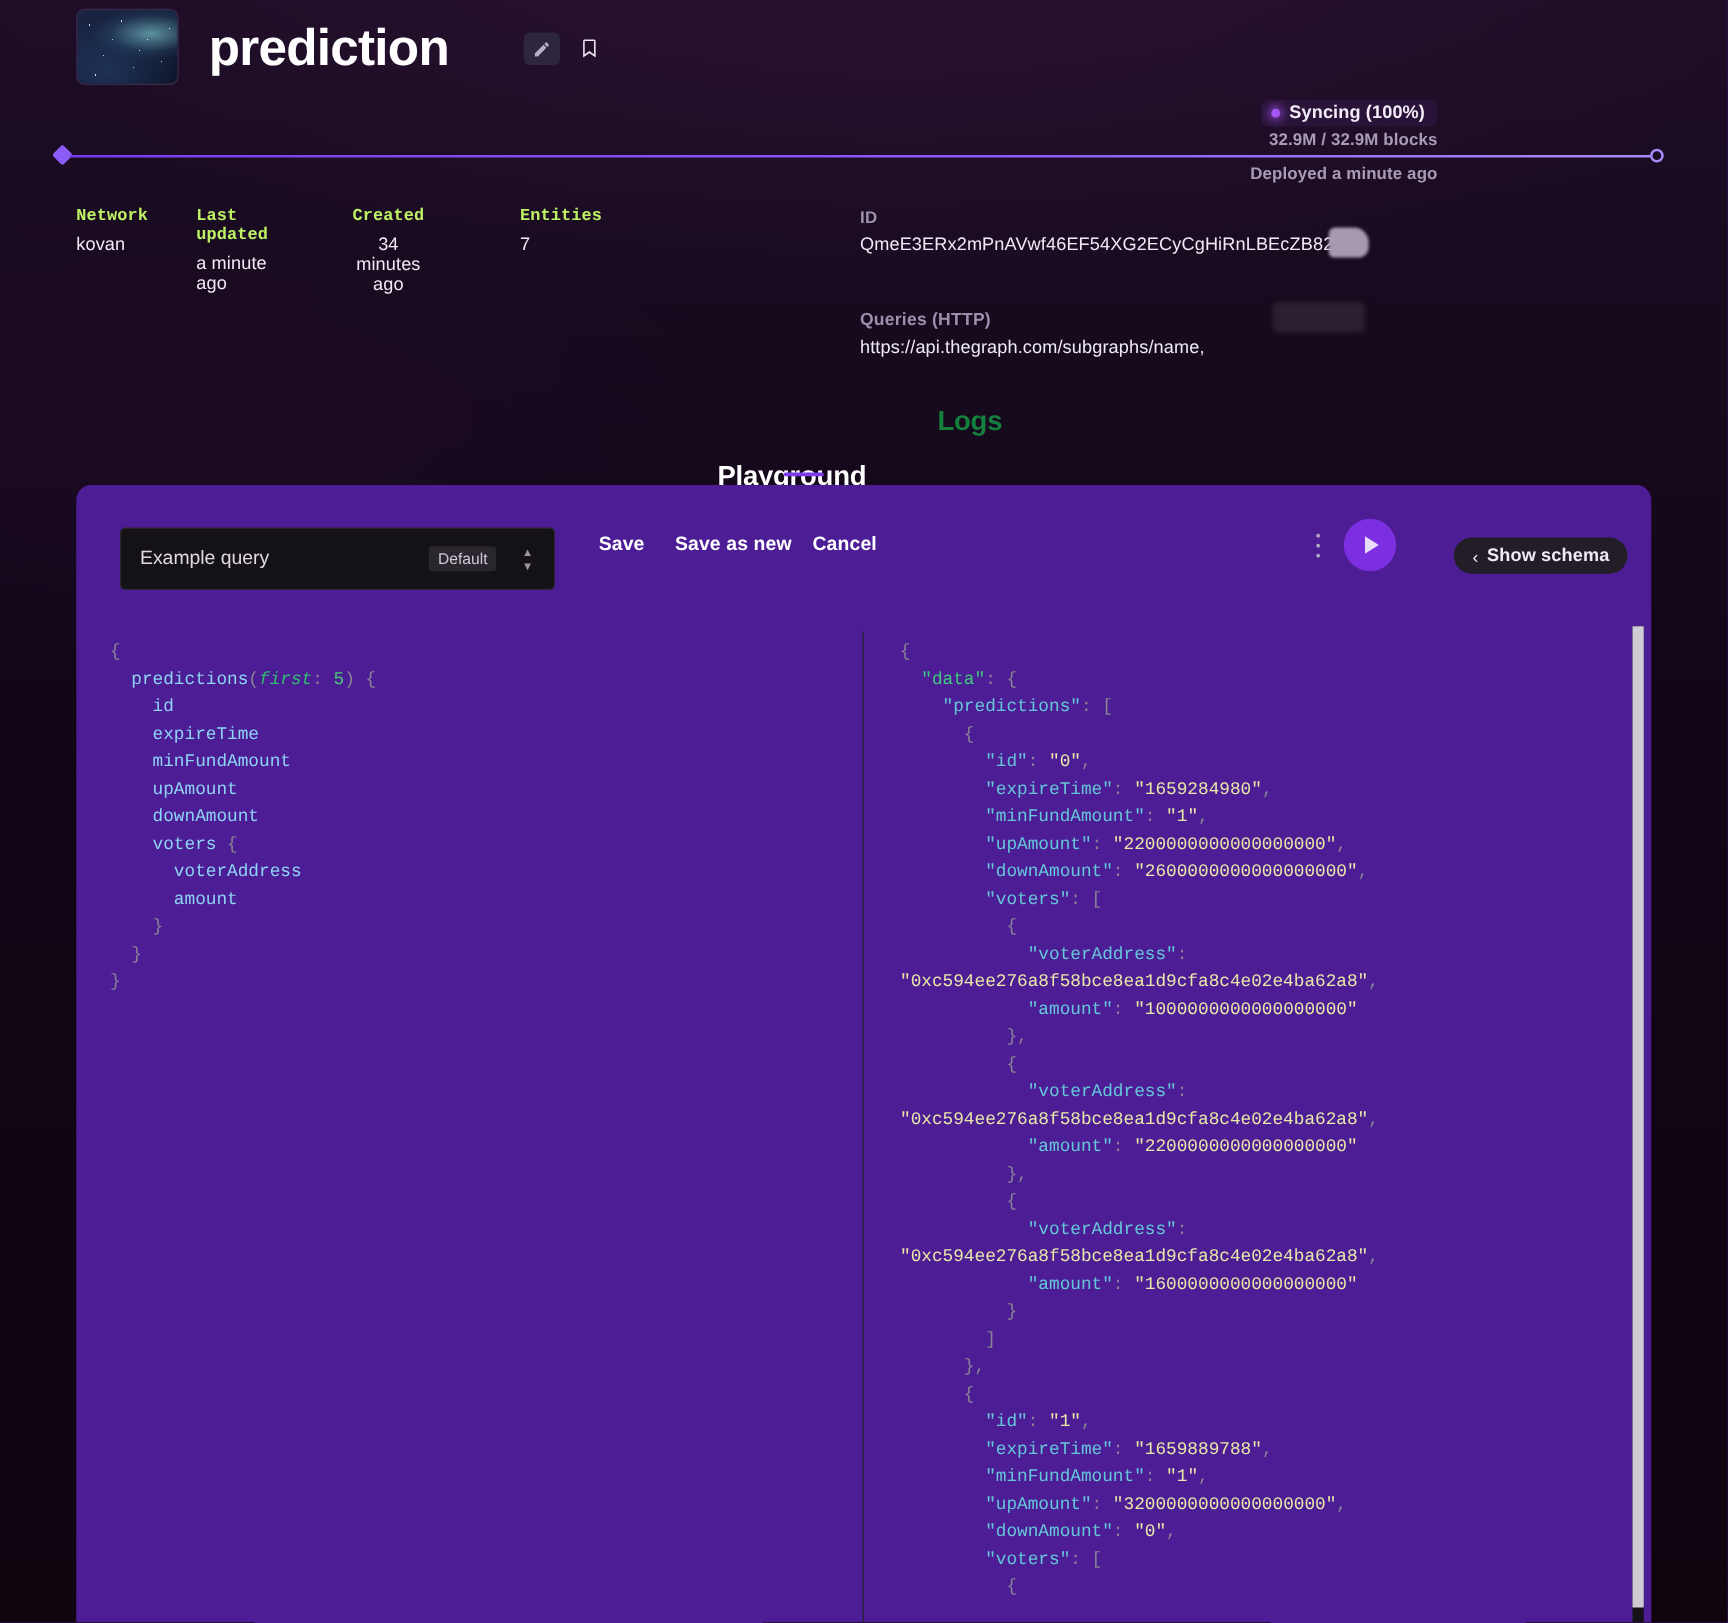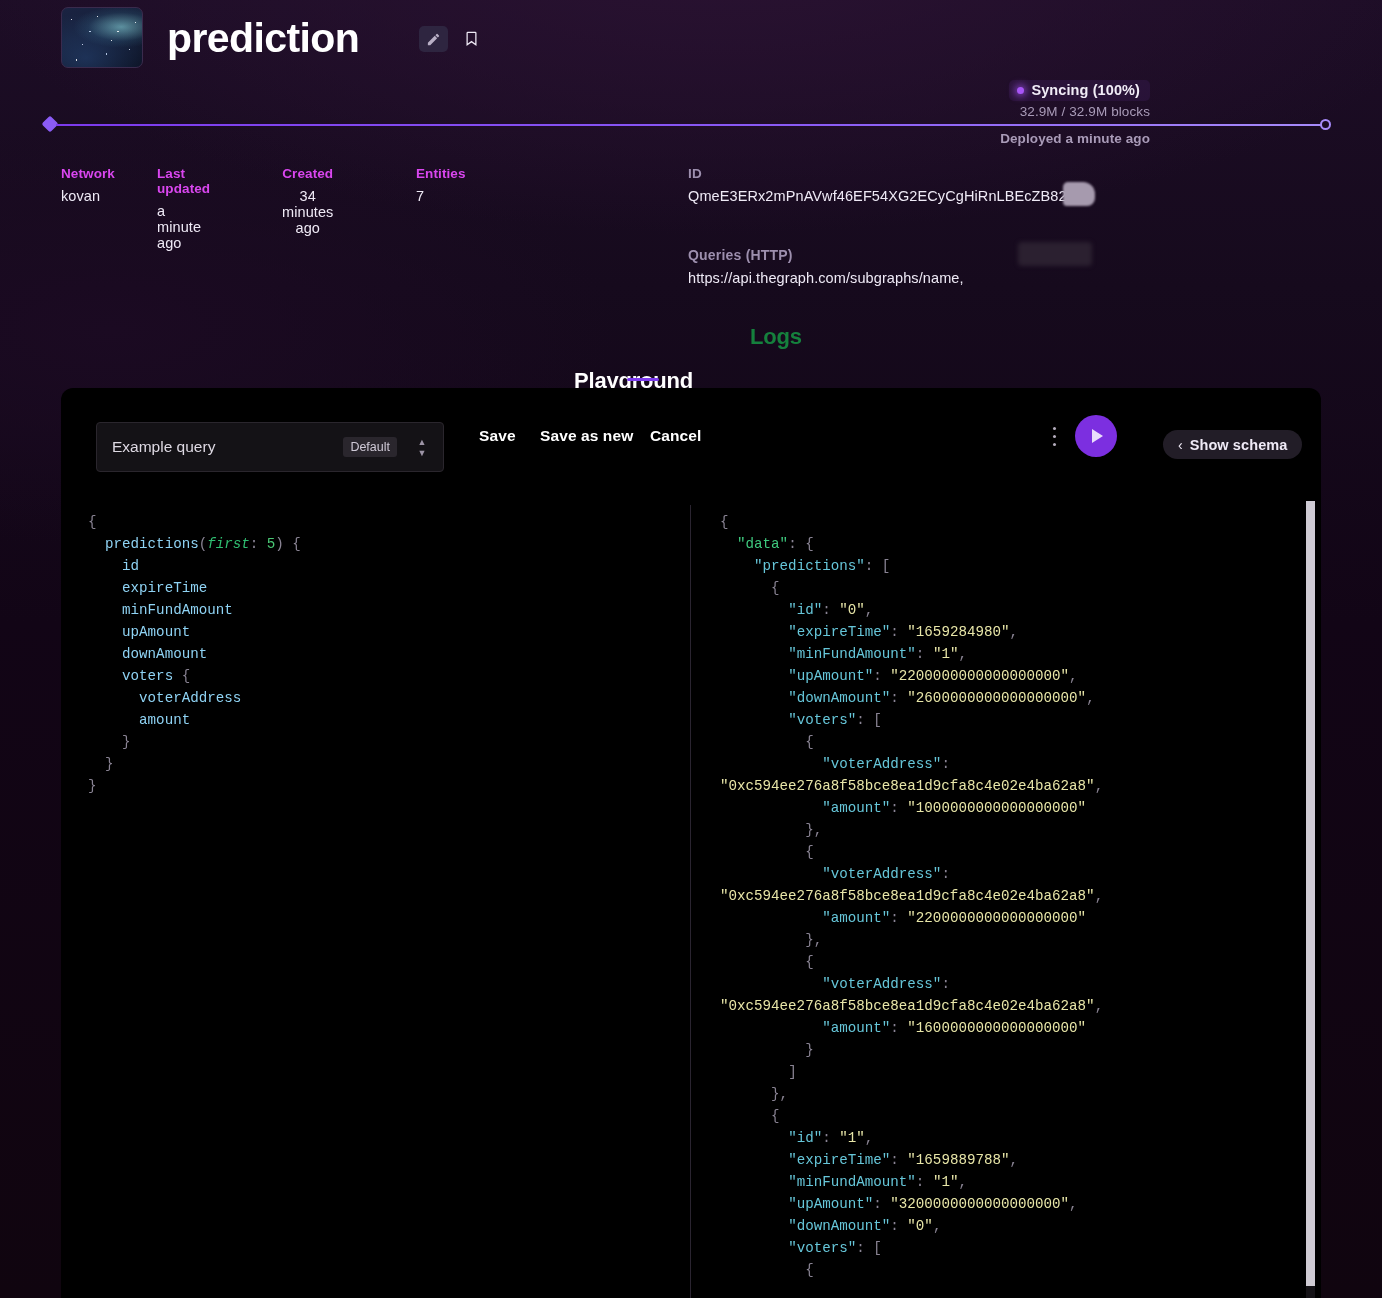--- a/index.html
+++ b/index.html
@@ -67,21 +67,21 @@
     padding: 2px 10px 3px 8px; border-radius: 5px;
     background: rgba(90,45,140,0.18);
   }
   .sync-dot {
     width: 7px; height: 7px; border-radius: 50%;
     background: #a855f7; box-shadow: 0 0 7px 3px rgba(168,85,247,0.55);
   }
   .sync-label { font-size: 14.5px; font-weight: 700; color: #f1ecf7; letter-spacing: .1px; }
   .blocks {
     position: absolute; right: 57px; top: 104px;
-    font-size: 13.5px; font-weight: 400; color: #a99bb8; letter-spacing: .1px;
+    font-size: 13.5px; font-weight: 700; color: #a99bb8; letter-spacing: .1px;
   }
   .deployed {
     position: absolute; right: 57px; top: 131px;
     font-size: 13.5px; font-weight: 700; color: #a99bb8; letter-spacing: .1px;
   }
   .prog-line {
     position: absolute; left: 56px; top: 124px; width: 1270px; height: 2px;
     background: linear-gradient(90deg, #7c3aed 0%, #8b5cf6 60%, #a78bfa 100%);
   }
   .prog-left {
@@ -89,21 +89,21 @@
     background: #8b5cf6; transform: rotate(45deg); border-radius: 2px;
   }
   .prog-right {
     position: absolute; left: 1320px; top: 119px; width: 11px; height: 11px;
     border-radius: 50%; border: 2.5px solid #a78bfa; background: #1a0b22;
   }
 
   
   .meta { position: absolute; left: 61px; top: 166px; }
   .meta-col { position: absolute; }
-  .meta-lbl { font-size: 13.5px; font-weight: 700; color: #d946ef; letter-spacing: .1px; }
+  .meta-lbl { font-size: 13.5px; font-weight: 700; color: #bef264; letter-spacing: .1px; font-family: Liberation Mono, monospace; }
   .meta-val { font-size: 14.5px; font-weight: 400; color: #efeaf6; margin-top: 7px; letter-spacing: .1px; }
 
   .idblock { position: absolute; left: 688px; top: 166px; }
   .id-lbl { font-size: 13.5px; font-weight: 700; color: #9d8fae; letter-spacing: .2px; }
   .id-val { font-size: 14.5px; color: #efeaf6; margin-top: 7px; letter-spacing: .1px; white-space: nowrap; }
   .q-lbl { font-size: 14px; font-weight: 700; color: #9d8fae; letter-spacing: .2px; margin-top: 43px; }
   .q-val { font-size: 14.5px; color: #efeaf6; margin-top: 7px; letter-spacing: .1px; }
   .redact-a {
     position: absolute; left: 1063px; top: 182px; width: 32px; height: 24px;
     background: #a69aae; border-radius: 5px 12px 8px 4px;
@@ -123,21 +123,21 @@
   .tab.active { color: #ffffff; left: 574px; top: 0; margin-top: 44px; }
   .tab.idle  { color: #15803d; left: 750px; top: 0; }
   .tab-underline {
     position: absolute; left: 627px; top: 54px; width: 32px; height: 3px;
     background: #7c3aed; border-radius: 2px;
   }
 
   
   .panel {
     position: absolute; left: 61px; top: 388px; width: 1260px; height: 910px;
-    background: #000000; border-radius: 12px 12px 0 0; overflow: hidden;
+    background: #4c1d95; border-radius: 12px 12px 0 0; overflow: hidden;
   }
 
   .qselect {
     position: absolute; left: 35px; top: 34px; width: 348px; height: 50px;
     background: #141216; border: 1px solid #2a262d; border-radius: 4px;
     display: flex; align-items: center; cursor: pointer;
   }
   .qselect-name { font-size: 15.5px; color: #ded9e3; margin-left: 15px; flex: 1; }
   .qselect-badge {
     font-size: 12.5px; color: #cfc9d6; background: #2a262d;

